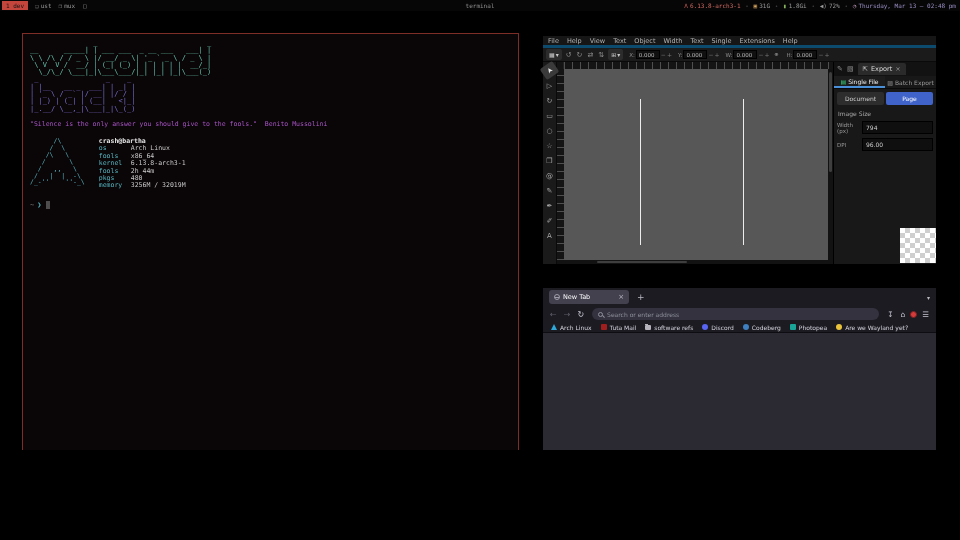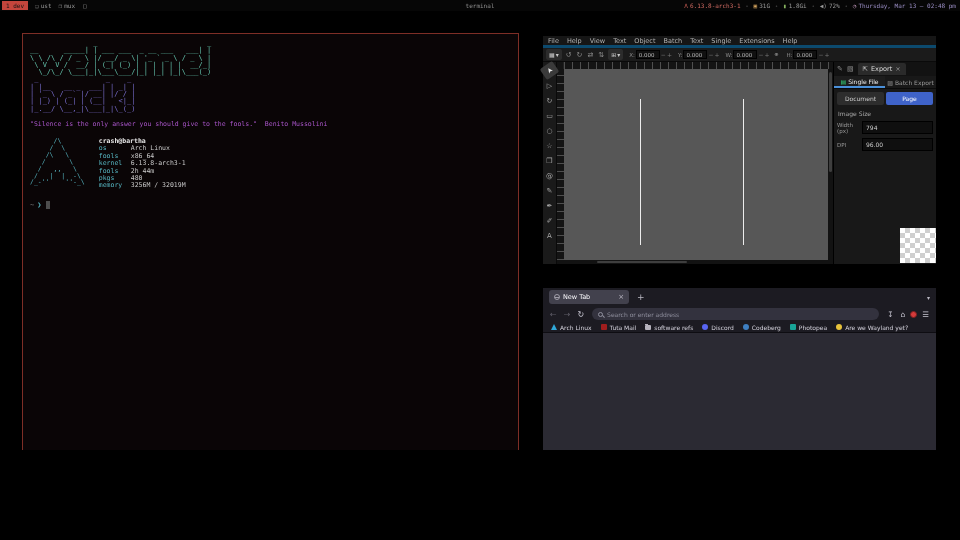--- a/index.html
+++ b/index.html
@@ -262,21 +262,21 @@
     </div>
   </div>
 
   <div id="inkscape">
     <div class="ink-menubar">
       <span class="ink-menu">File</span>
       <span class="ink-menu">Help</span>
       <span class="ink-menu">View</span>
       <span class="ink-menu">Text</span>
       <span class="ink-menu">Object</span>
-      <span class="ink-menu">Batch</span>
+      <span class="ink-menu">Width</span>
       <span class="ink-menu">Text</span>
       <span class="ink-menu">Single</span>
       <span class="ink-menu">Extensions</span>
       <span class="ink-menu">Help</span>
     </div>
     <div class="ink-controls">
       <span class="tc-drop">
         <span>▦</span>
         <span>▾</span>
       </span>

